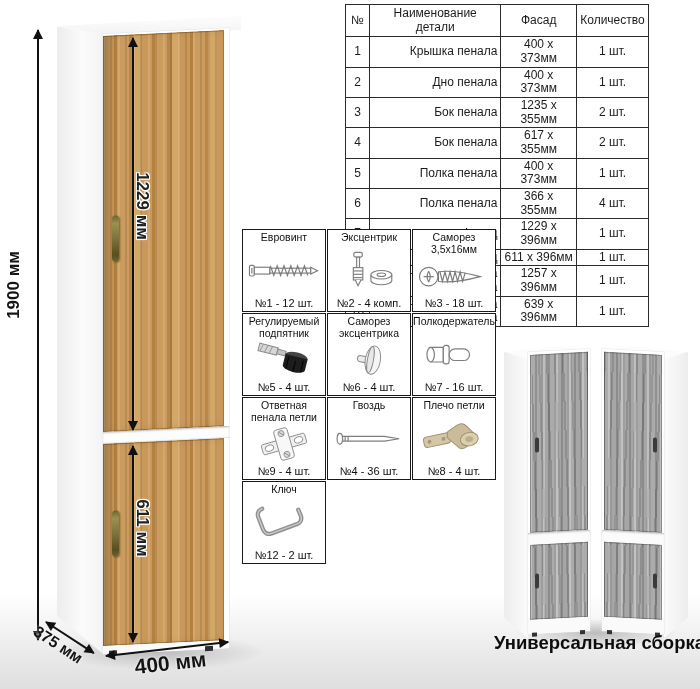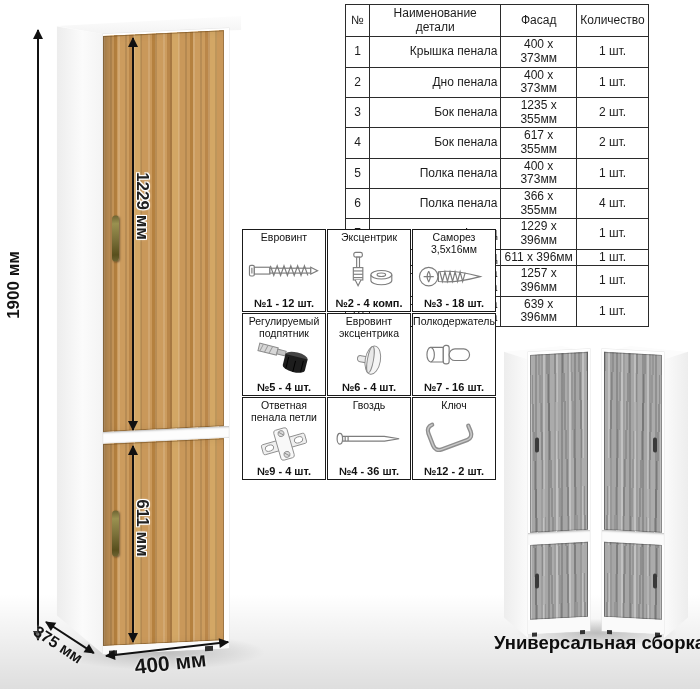--- a/index.html
+++ b/index.html
@@ -73,21 +73,21 @@
   .td-c{text-align:center;}
   .td-name{text-align:right;}
 
   
   .hw-grid{position:absolute;left:242px;top:229px;display:grid;
     grid-template-columns:repeat(3,84px);grid-auto-rows:83px;gap:1px;}
   .hw-cell{border:1.5px solid #1a1a1a;background:#fff;box-sizing:border-box;
     display:flex;flex-direction:column;align-items:center;justify-content:space-between;
     padding:2px 1px;}
   .hw-title{font-weight:normal;font-size:10.5px;line-height:1.12;text-align:center;color:#111;}
-  .hw-qty{font-weight:bold;font-size:11px;color:#111;white-space:nowrap;}
+  .hw-qty{font-weight:normal;font-size:11px;color:#111;white-space:nowrap;}
   .hw-icon{flex:1;display:flex;align-items:center;justify-content:center;width:100%;min-height:0;}
   .hw-icon svg{max-height:38px;}
 
   
   .duo{left:500px;top:346px;width:192px;height:292px;}
   .cab2{position:absolute;top:0;width:86px;height:292px;}
   .cab2-side{left:0;top:0;width:24px;height:292px;
     background:linear-gradient(90deg,#ededed,#fbfbfb);
     clip-path:polygon(0 2%,100% 4.5%,100% 100%,0 93%);}
   .cab2-top{left:0;top:0;width:86px;height:14px;background:#fcfcfc;
@@ -302,21 +302,21 @@
           <line x1="41" y1="16" x2="41" y2="28" stroke="#000"></line>
               <line x1="49" y1="18" x2="49" y2="30" stroke="#000"></line>
               <line x1="57" y1="16" x2="57" y2="28" stroke="#000"></line>
         </g>
           </svg>
       </div>
       <div class="hw-qty">№5 - 4 шт.</div>
     </div>
 
     <div class="hw-cell">
-      <div class="hw-title">Евровинт эксцентрика</div>
+      <div class="hw-title">Саморез эксцентрика</div>
       <div class="hw-icon">
         <svg viewBox="0 0 74 40" width="72">
             <g transform="rotate(10 40 20)" stroke="#8a8a8a" fill="#f5f5f5">
           <path d="M34.5 17.5 h-6.5 a3 3 0 0 0 0 6.5 h6.5 z" fill="#ececec"></path>
           <ellipse cx="41" cy="20" rx="8" ry="15"></ellipse>
           <ellipse cx="38.5" cy="20" rx="3.2" ry="14" fill="#e8e8e8"></ellipse>
         </g>
           </svg>
       </div>
       <div class="hw-qty">№6 - 4 шт.</div>
@@ -366,20 +366,36 @@
           <ellipse cx="7" cy="9" rx="2.8" ry="5.5"></ellipse>
           <path d="M9.8 6.6 h43 L68 9 53 11.4 h-43 z"></path>
           <line x1="12.5" y1="6.6" x2="12.5" y2="11.4"></line>
               <line x1="15.5" y1="6.6" x2="15.5" y2="11.4"></line>
         </g>
           </svg>
       </div>
       <div class="hw-qty">№4 - 36 шт.</div>
     </div>
 
+    <div class="hw-cell">
+      <div class="hw-title">Плечо петли</div>
+      <div class="hw-icon">
+        <svg viewBox="0 0 74 40" width="72">
+            <g transform="rotate(-12 37 20)">
+          <rect x="5" y="13" width="28" height="11" rx="3.5" fill="#d3c7a7" stroke="#9d8f6e"></rect>
+          <circle cx="11" cy="18.5" r="2" fill="#a79974"></circle>
+              <circle cx="26" cy="18.5" r="2" fill="#a79974"></circle>
+          <path d="M32 12 l11 -4.5 q6 -2.2 9.5 3 l7 10.5 q2.5 4 -2 6.2 l-10.5 5 q-5.5 2.2 -8.5 -3 l-8.5 -11.5 z" fill="#cabc9b" stroke="#9d8f6e"></path>
+          <ellipse cx="52.5" cy="24.5" rx="9.5" ry="7" fill="#dccfae" stroke="#9d8f6e"></ellipse>
+          <ellipse cx="52.5" cy="24.5" rx="4.2" ry="3" fill="#bcae8c"></ellipse>
+        </g>
+          </svg>
+      </div>
+      <div class="hw-qty">№8 - 4 шт.</div>
+    </div>
 
     <div class="hw-cell">
       <div class="hw-title">Ключ</div>
       <div class="hw-icon">
         <svg viewBox="0 0 74 40" width="72">
           <path d="M14 6 c-4 1.5 -5.5 5 -4 9 l5 13 c1.5 4 5 5.5 9 4 l27 -10 c4 -1.5 5 -5 3.5 -9 l-2.5 -6" fill="none" stroke="#8f8f8f" stroke-width="4.5" stroke-linecap="round"></path>
           <path d="M14 6 c-4 1.5 -5.5 5 -4 9 l5 13 c1.5 4 5 5.5 9 4 l27 -10 c4 -1.5 5 -5 3.5 -9 l-2.5 -6" fill="none" stroke="#c9c9c9" stroke-width="1.6" stroke-linecap="round"></path>
         </svg>
       </div>
       <div class="hw-qty">№12 - 2 шт.</div>

